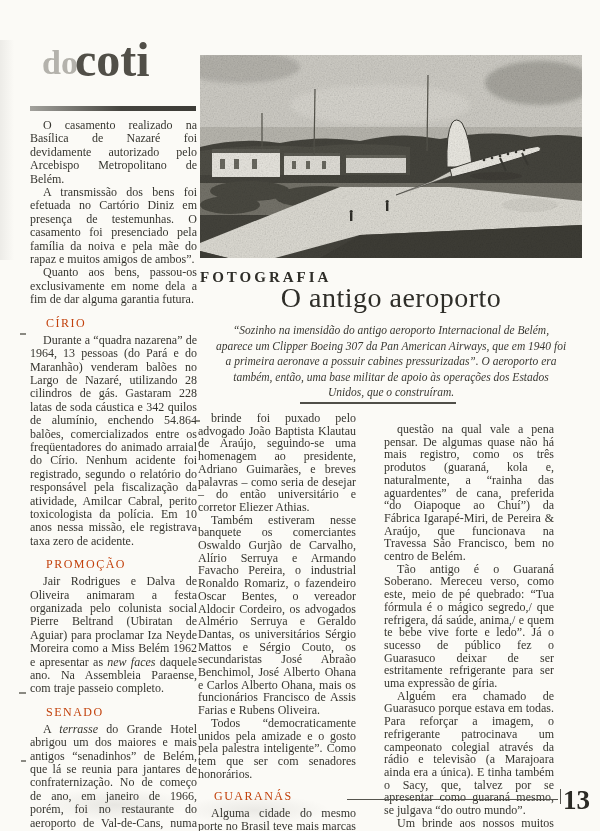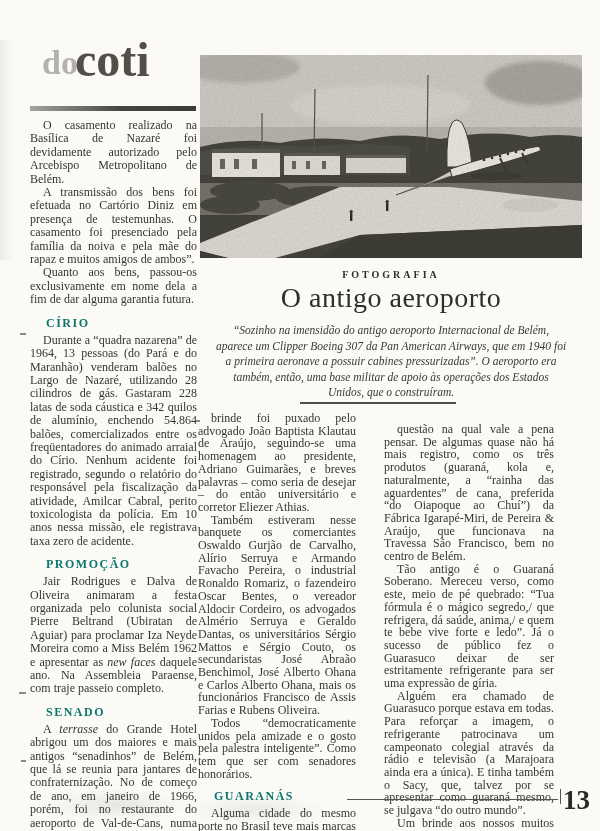--- a/index.html
+++ b/index.html
@@ -13,36 +13,36 @@
   .masthead span{position:absolute;font-weight:bold;mix-blend-mode:multiply;line-height:1;}
   .mh-do{left:12px;top:16px;font-size:34px;color:#b7b6b2;}
   .mh-coti{left:45px;top:6px;font-size:48px;color:#52504a;}
   .mh-diano{left:32px;top:33px;font-size:44px;color:#8d8c87;}
   .masthead-rule{position:absolute;left:30px;top:106px;width:166px;height:5px;
     background:linear-gradient(to right,#a3a29d,#45443f 55%,#3c3b37);}
   
   .photo{position:absolute;left:200px;top:55px;width:382px;height:203px;}
   .photo svg{display:block;width:100%;height:100%;}
   
-  .kicker{position:absolute;left:200px;top:269px;width:382px;text-align:center;
-    font-size:10px;font-weight:bold;letter-spacing:3px;color:#2e2d28;}
+  .kicker{position:absolute;left:200px;top:269px;width:382px;
+    font-size:15px;font-weight:bold;letter-spacing:3px;color:#2e2d28;}
   .headline{position:absolute;left:200px;top:283px;width:382px;text-align:center;
     font-size:28px;font-weight:400;color:#2f2e29;letter-spacing:.5px;line-height:1.1;}
   .quote{position:absolute;left:214px;top:323px;width:354px;text-align:center;
     font-style:italic;font-size:11.5px;line-height:15.6px;color:#3a3933;}
   .quote-rule{position:absolute;left:300px;top:402px;width:156px;height:2px;background:#504f49;}
   
   .col{position:absolute;}
   .col p{margin:0;text-indent:13px;text-align:justify;font-size:12px;color:#36352f;}
   .col1{left:30px;top:119px;width:167px;height:700px;}
   .col1 p{line-height:13.4px;}
   .colA{left:198px;top:412px;width:158px;}
   .colB{left:384px;top:423px;width:170px;}
   .colA p,.colB p{line-height:12.7px;}
-  .section-title{font-size:12px;font-weight:bold;letter-spacing:1.5px;color:#0f766e;
+  .section-title{font-size:12px;font-weight:normal;letter-spacing:1.5px;color:#c2410c;
     margin:9px 0 3px 16px;}
   .em{font-style:italic;}
   .bold{font-weight:normal;}
   
   .footer-rule{position:absolute;left:347px;top:799px;width:211px;height:1px;background:#55544e;}
   .footer-text{position:absolute;left:330px;top:802px;width:228px;text-align:right;
     font-size:8px;letter-spacing:.4px;color:#45443e;white-space:nowrap;}
   .footer-tick{position:absolute;left:560px;top:789px;width:1px;height:15px;background:#55544e;}
   .page-num{position:absolute;left:563px;top:787px;font-size:27px;font-weight:bold;color:#2b2a25;line-height:1;}
   

